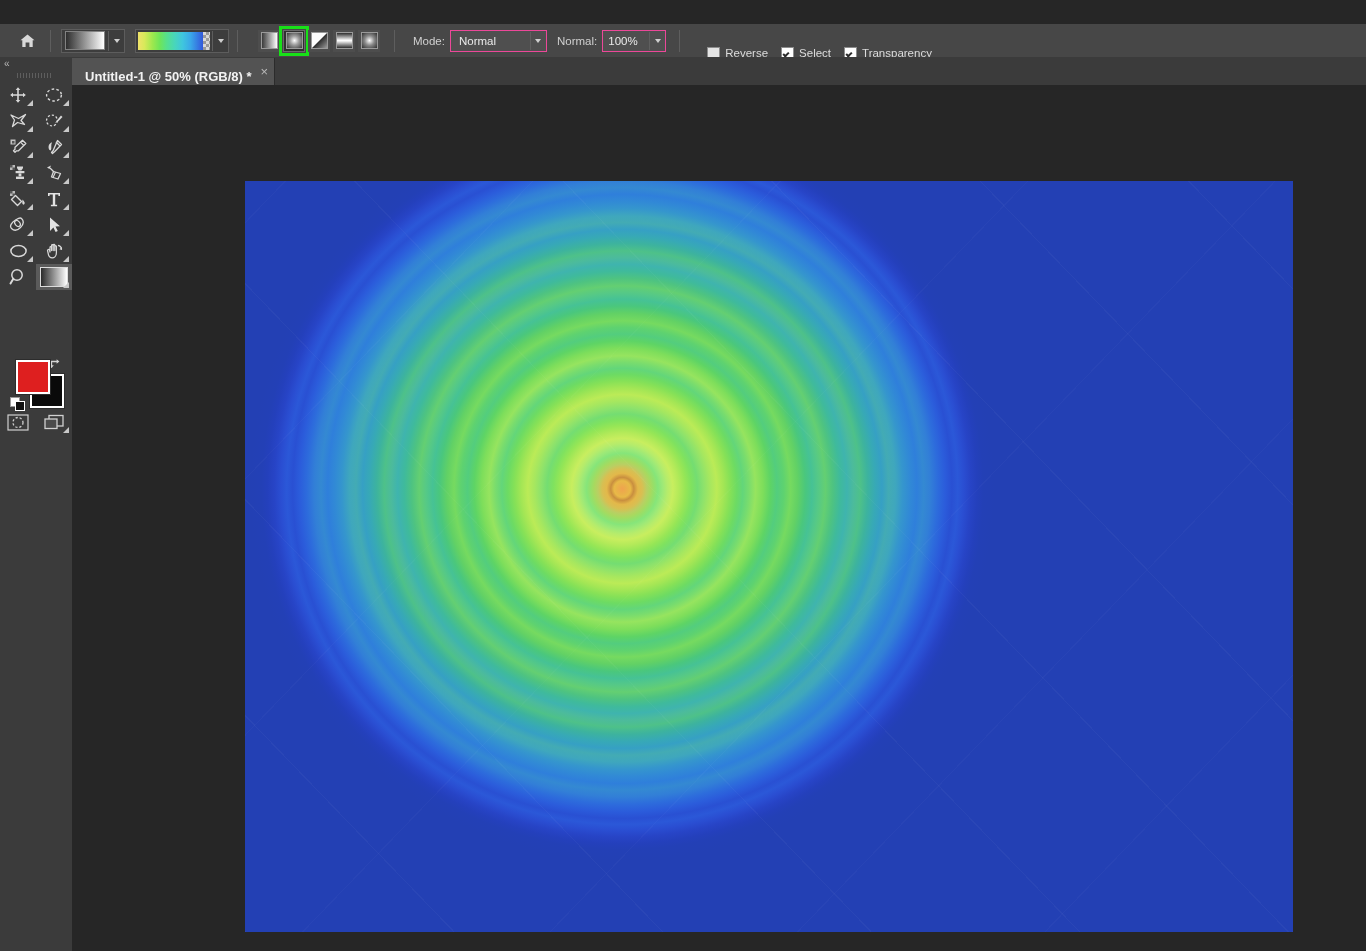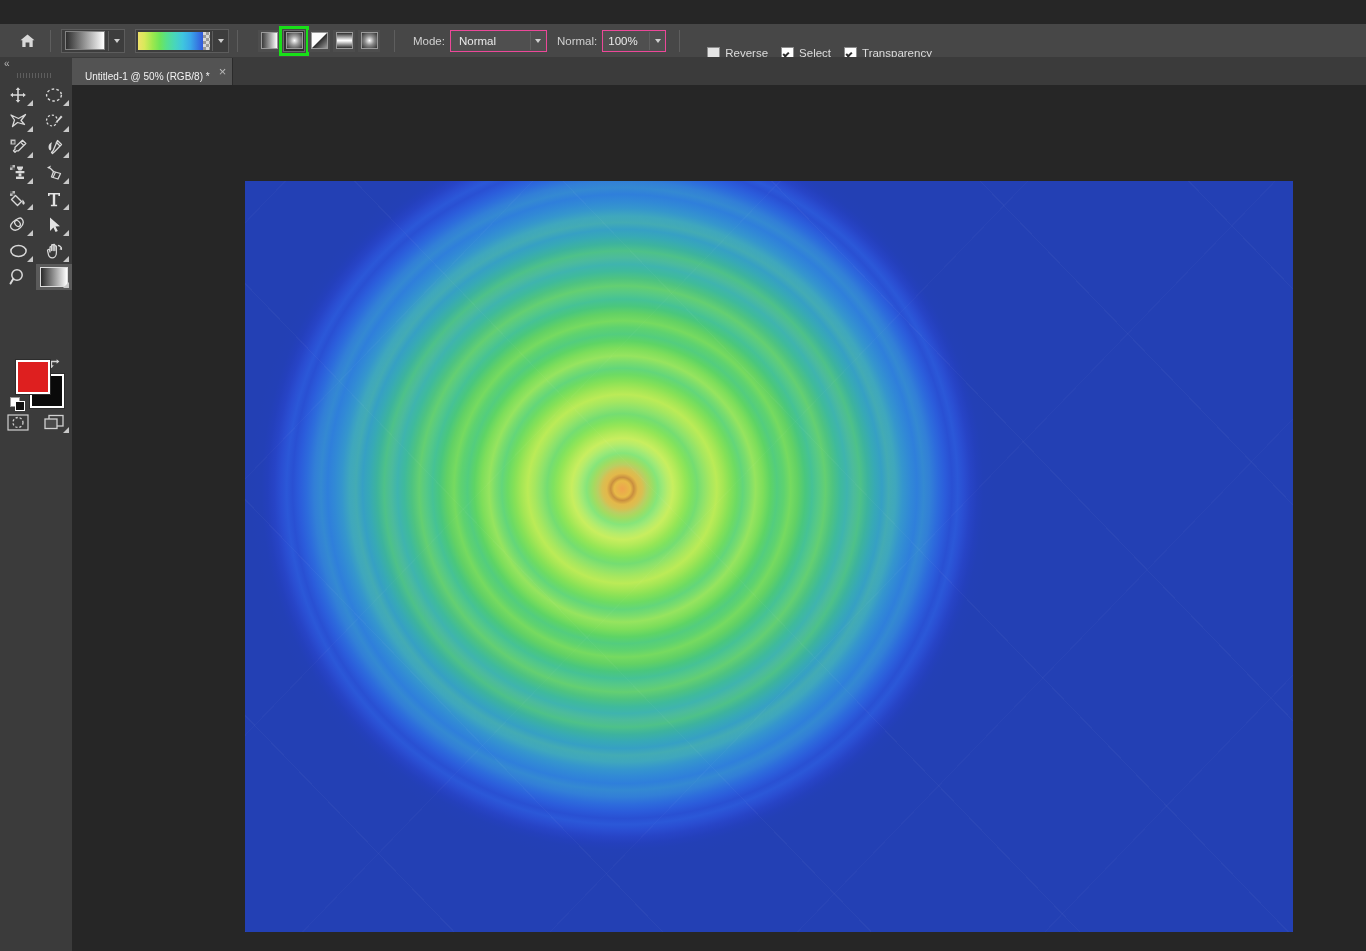--- a/index.html
+++ b/index.html
@@ -181,21 +181,21 @@
 
   
   .tabstrip{
     position:absolute;left:72px;top:57px;width:1294px;height:28px;
     background:#3b3b3b;border-bottom:1px solid #2b2b2b;display:flex;align-items:flex-end;
   }
   .doctab{
     height:27px;background:#535353;display:flex;align-items:center;
     padding:0 6px 0 13px;cursor:default;border-right:1px solid #2b2b2b;
   }
-  .doctab .tt{font-size:10px;color:#f2f2f2;font-weight:normal;margin-top:10px;}
+  .doctab .tt{font-size:13px;color:#f2f2f2;font-weight:bold;margin-top:10px;}
   .doctab .tx{
     margin-left:9px;font-size:13px;color:#b9b9b9;line-height:1;cursor:default;
   }
 
   
   .workarea{
     position:absolute;left:72px;top:85px;width:1294px;height:866px;
     background:#262626;
   }
   .canvas{

